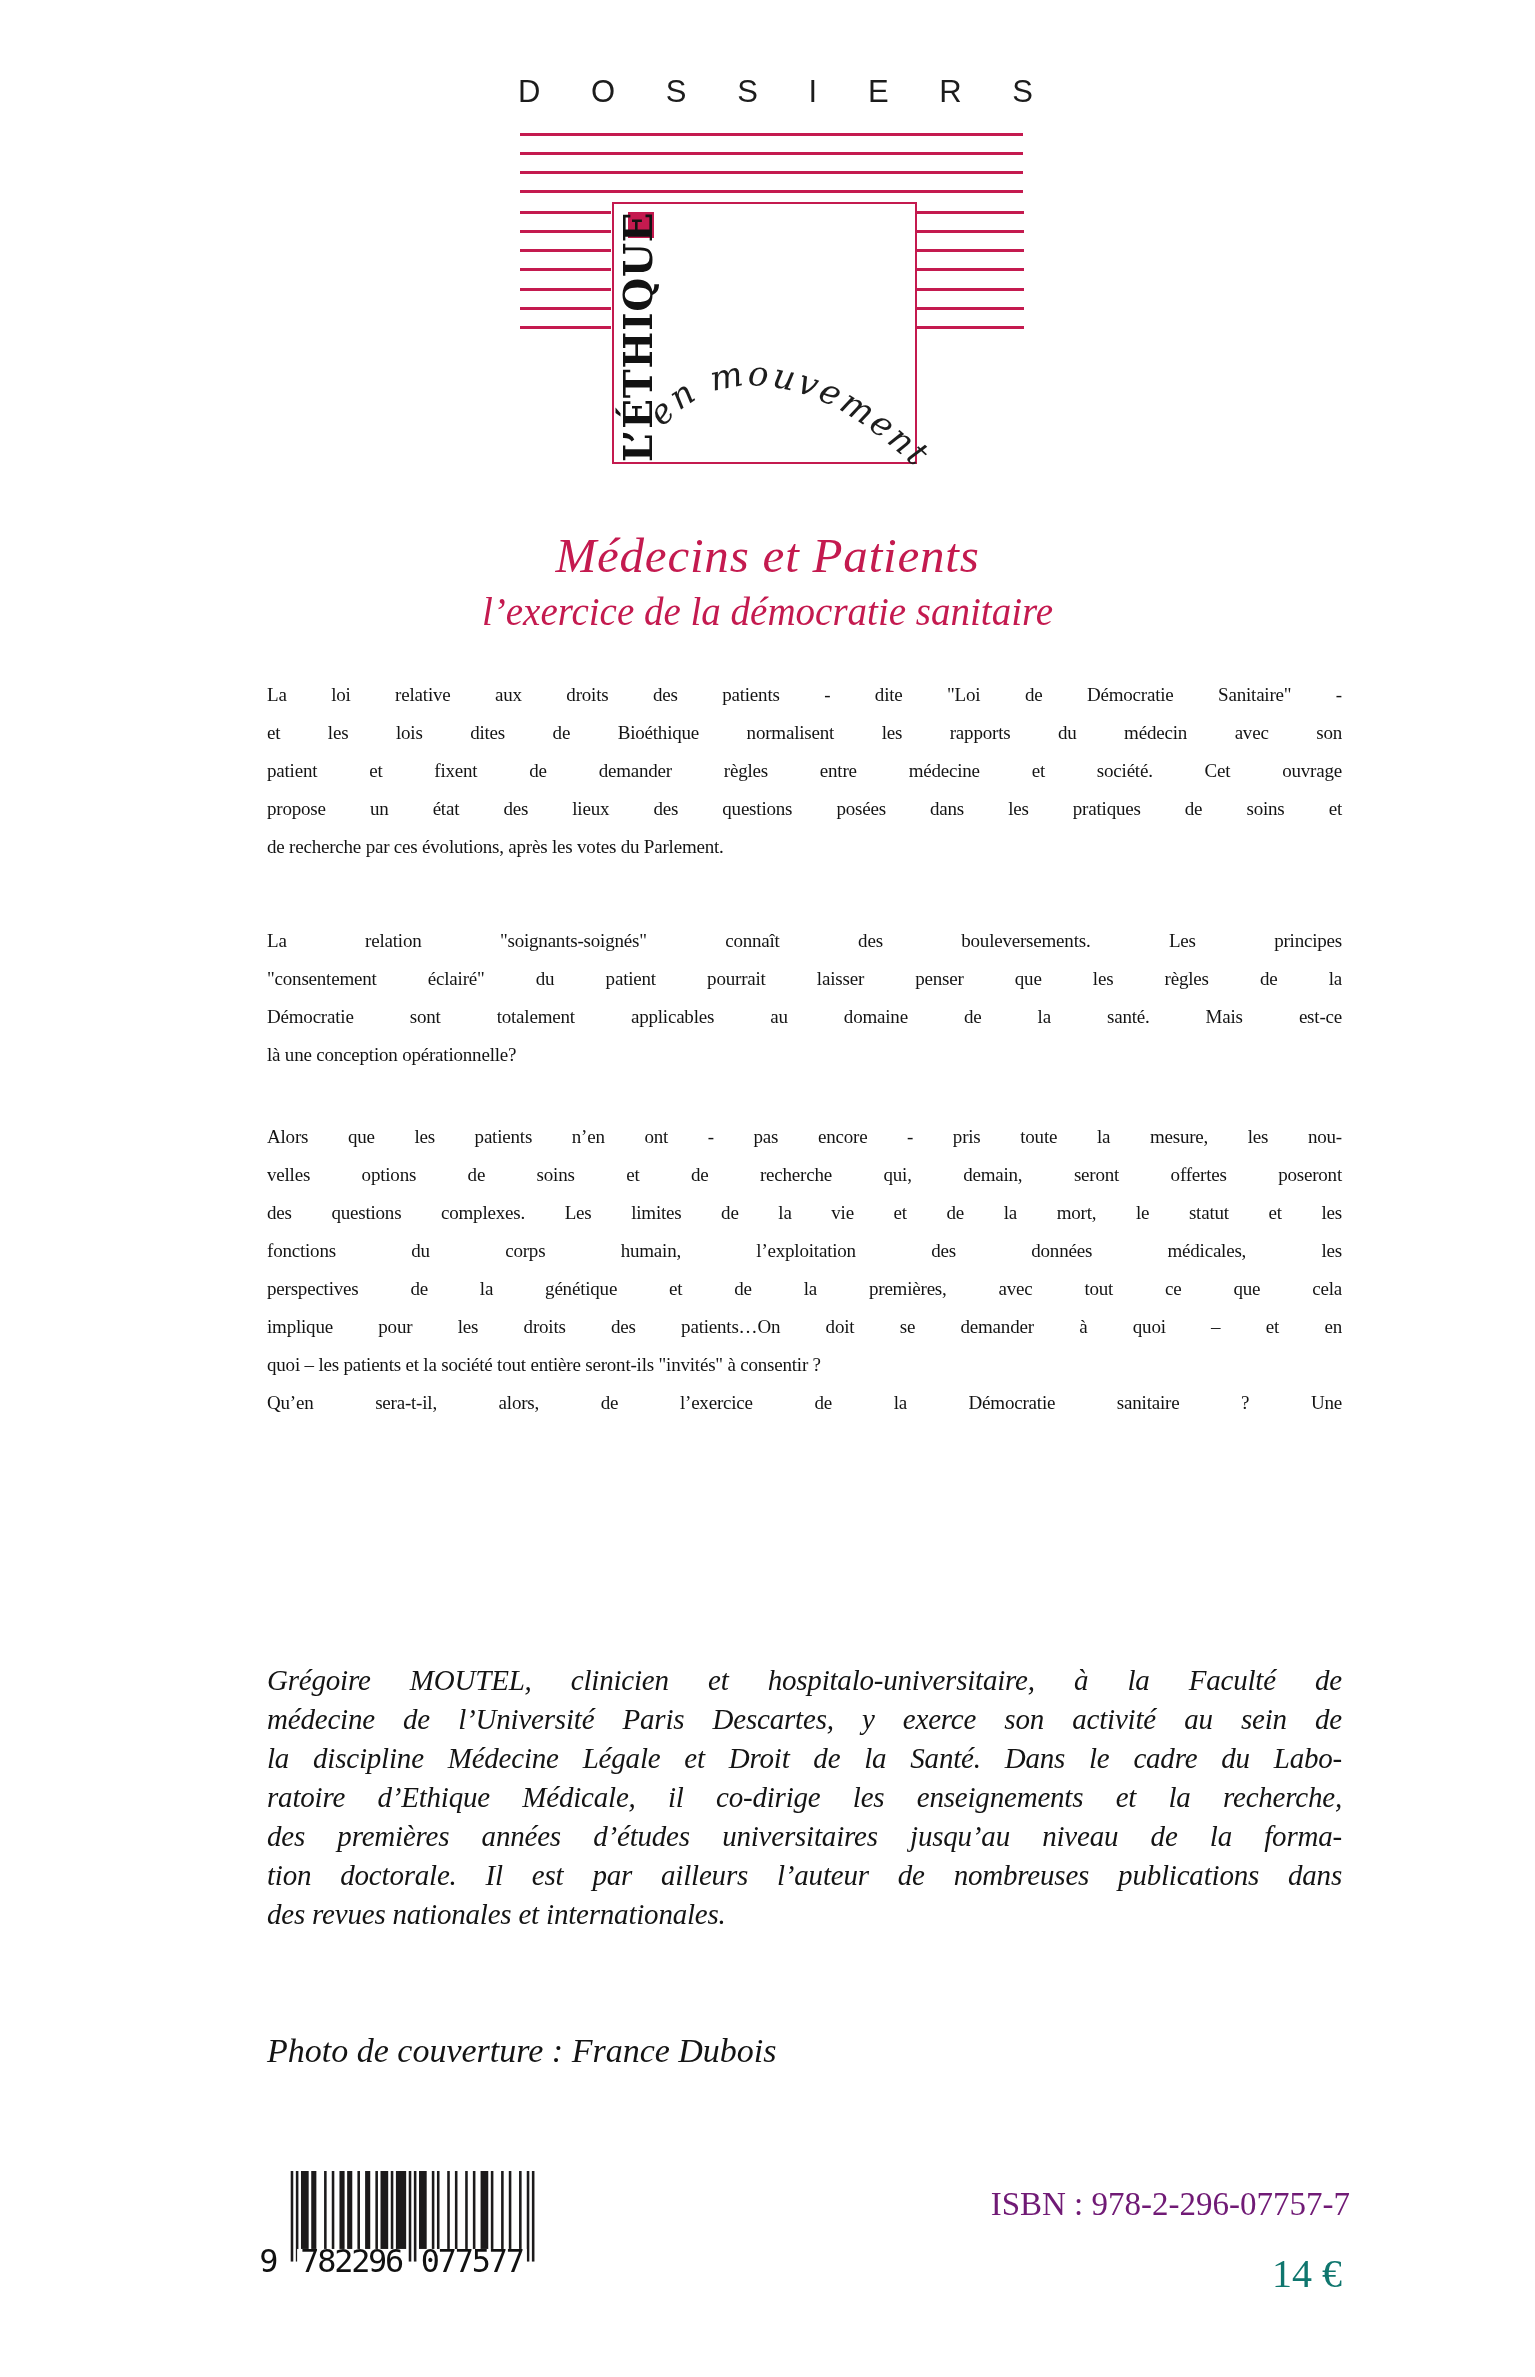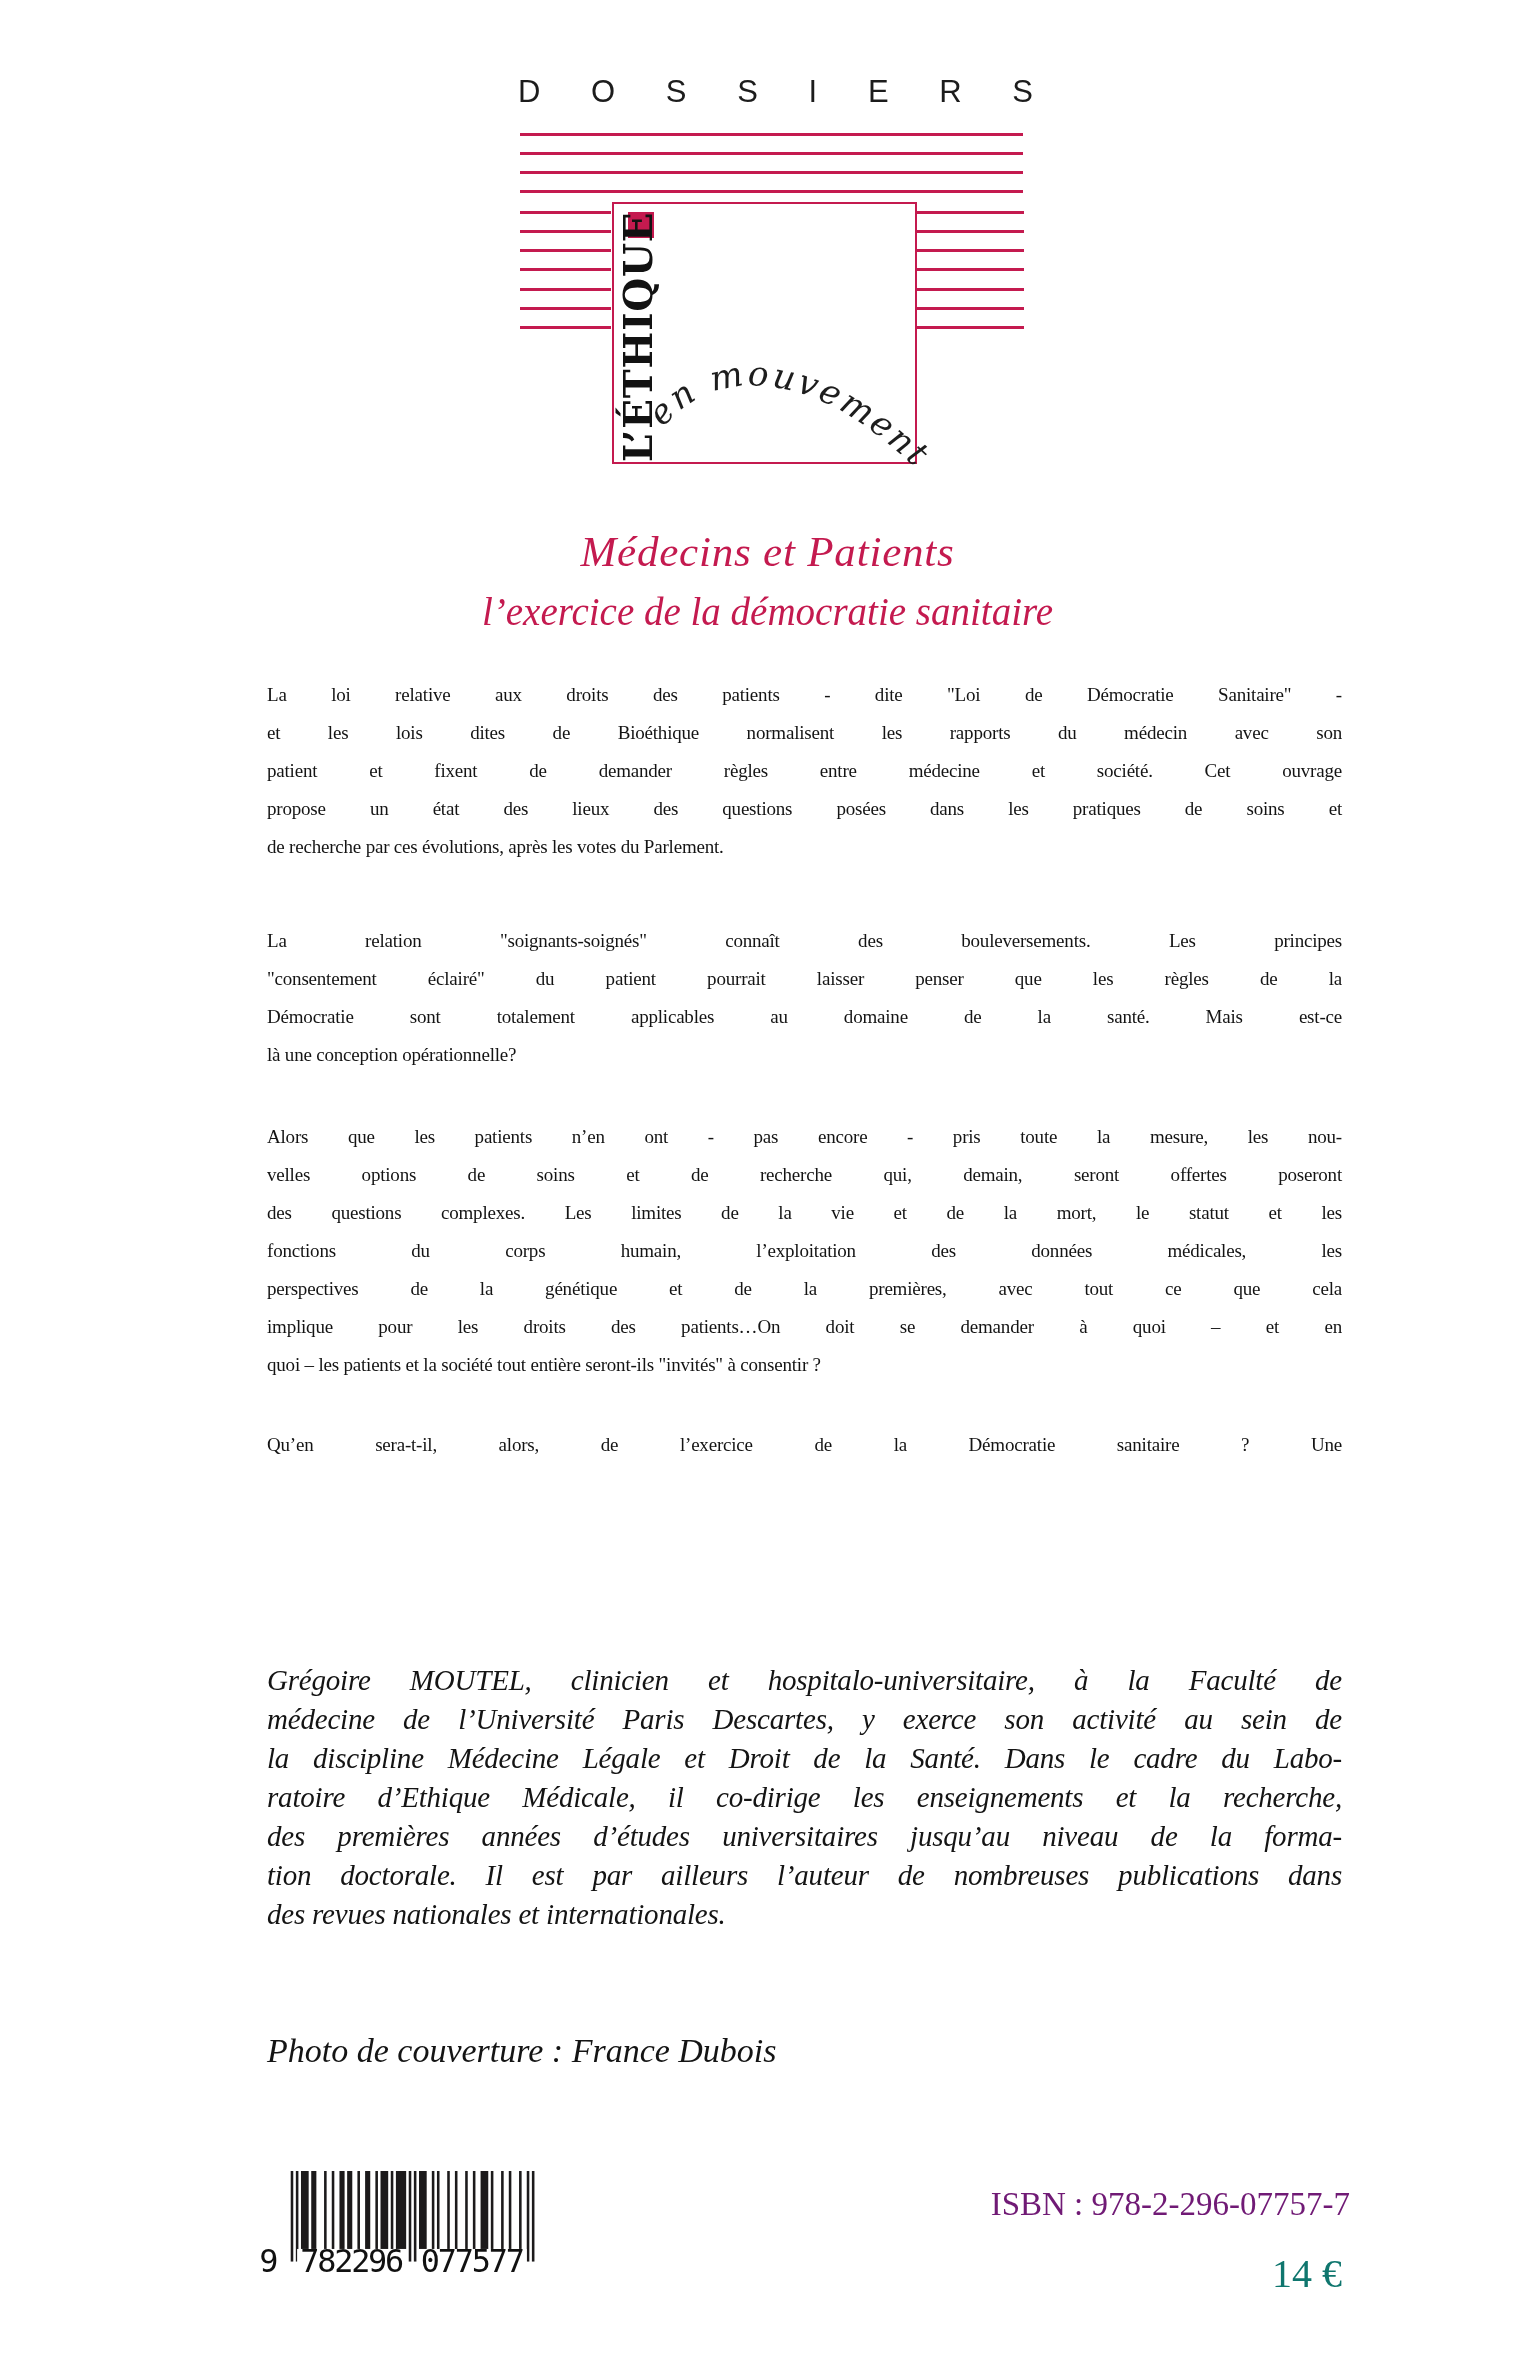--- a/index.html
+++ b/index.html
@@ -16,21 +16,21 @@
   .logo-box{position:absolute;left:612px;top:202px;width:305px;height:262px;
             border:2.5px solid var(--accent);background:#fff;box-sizing:border-box;}
   .accent-square{position:absolute;left:628px;top:212px;width:26px;height:26px;background:var(--accent);}
   .vtitle{position:absolute;left:615px;top:232px;height:230px;writing-mode:vertical-rl;
           transform:rotate(180deg);font-family:"DejaVu Serif",serif;font-weight:700;
           font-size:39px;letter-spacing:0.8px;line-height:1.2;color:#121212;white-space:nowrap;}
   .script-svg{position:absolute;left:643px;top:359px;overflow:visible;}
   .script-text{font-family:"DejaVu Serif",serif;font-style:italic;font-size:41px;fill:#1d1d1d;letter-spacing:1px;}
   
   .title-main{position:absolute;left:0;top:527px;width:1535px;text-align:center;
-              font-style:italic;font-size:43px;letter-spacing:0.8px;color:var(--accent);}
+              font-style:italic;font-size:49px;letter-spacing:0.8px;color:var(--accent);}
   .title-sub{position:absolute;left:0;top:589px;width:1535px;text-align:center;
              font-style:italic;font-size:39px;color:var(--accent);}
   
   .synopsis{position:absolute;left:267px;top:676px;width:1075px;
             font-size:19px;line-height:38px;letter-spacing:-0.2px;color:#141414;}
   .para{margin:0;}
   .jline{text-align:justify;text-align-last:justify;}
   .jline.last{text-align-last:left;}
   .bio{position:absolute;left:267px;top:1649px;width:1075px;font-style:italic;
        font-size:29px;line-height:39px;letter-spacing:-0.2px;color:#141414;margin-top:12px;}
@@ -101,21 +101,21 @@
         <div class="jline">patient et fixent de demander règles entre médecine et société. Cet ouvrage</div>
         <div class="jline">propose un état des lieux des questions posées dans les pratiques de soins et</div>
         <div class="jline last">de recherche par ces évolutions, après les votes du Parlement.</div>
       </div>
       <div class="para" style="margin-bottom: 44px;">
         <div class="jline">La relation "soignants-soignés" connaît des bouleversements. Les principes</div>
         <div class="jline">"consentement éclairé" du patient pourrait laisser penser que les règles de la</div>
         <div class="jline">Démocratie sont totalement applicables au domaine de la santé. Mais est-ce</div>
         <div class="jline last">là une conception opérationnelle?</div>
       </div>
-      <div class="para" style="margin-bottom: 42px;">
+      <div class="para" style="">
         <div class="jline">Alors que les patients n’en ont - pas encore - pris toute la mesure, les nou-</div>
         <div class="jline">velles options de soins et de recherche qui, demain, seront offertes poseront</div>
         <div class="jline">des questions complexes. Les limites de la vie et de la mort, le statut et les</div>
         <div class="jline">fonctions du corps humain, l’exploitation des données médicales, les</div>
         <div class="jline">perspectives de la génétique et de la premières, avec tout ce que cela</div>
         <div class="jline">implique pour les droits des patients…On doit se demander à quoi – et en</div>
         <div class="jline last">quoi – les patients et la société tout entière seront-ils "invités" à consentir ?</div>
       </div>
       <div class="para" style="margin-bottom: 0px;">
         <div class="jline">Qu’en sera-t-il, alors, de l’exercice de la Démocratie sanitaire ? Une</div>

